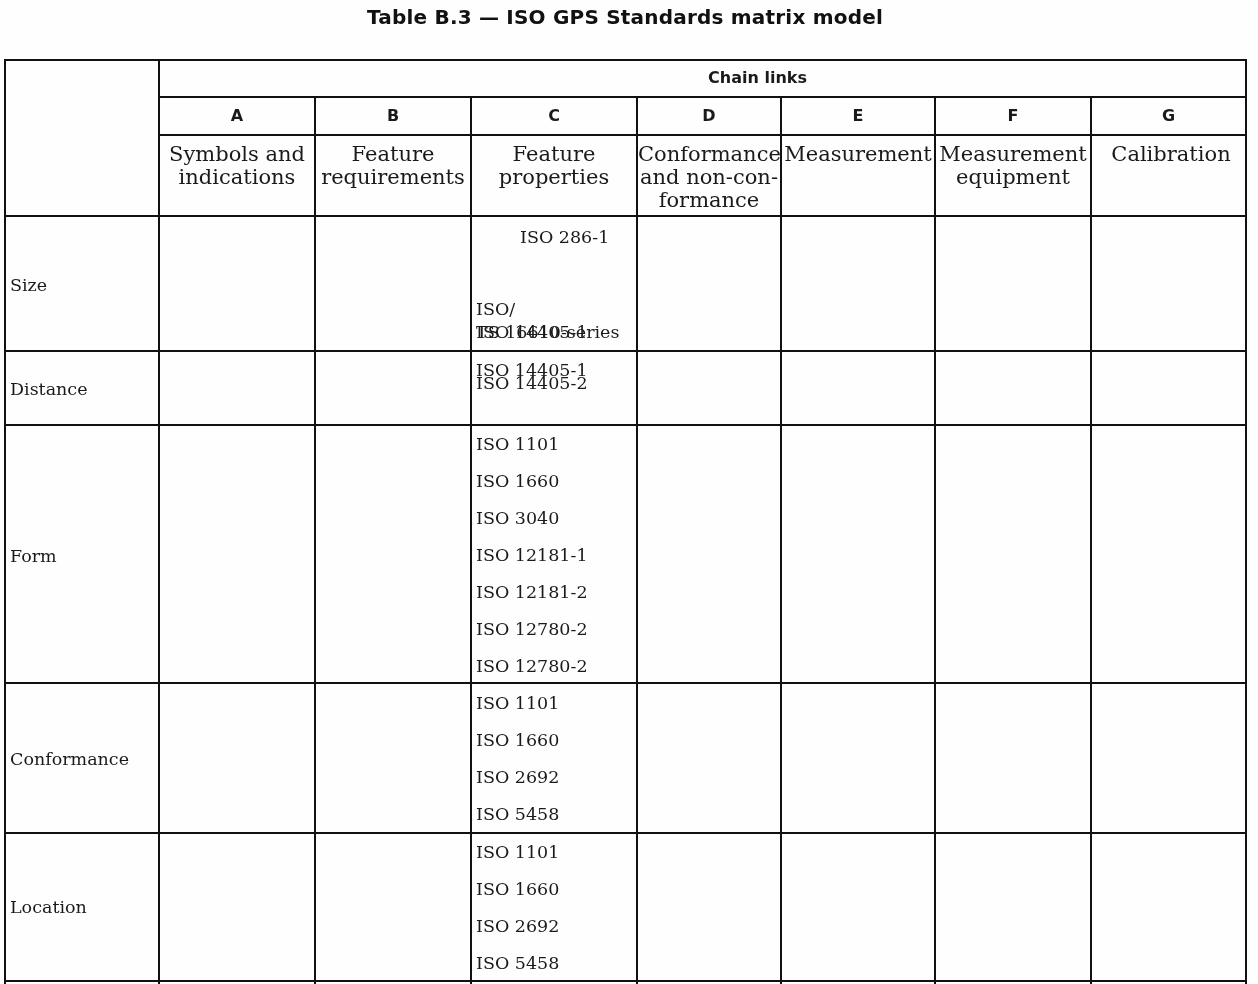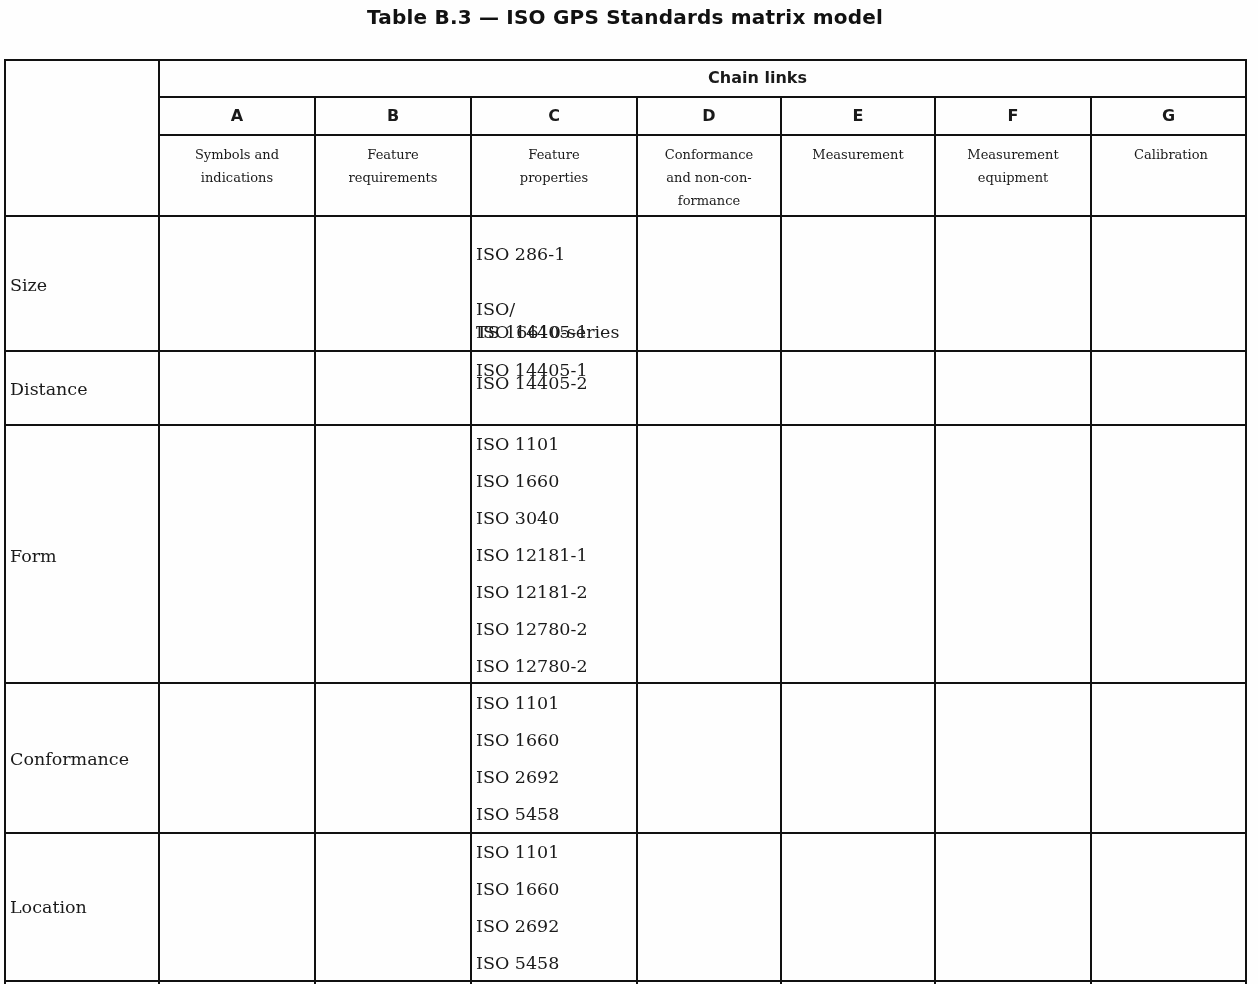--- a/index.html
+++ b/index.html
@@ -6,21 +6,21 @@
   body { width:1258px; height:984px; position:relative; overflow:hidden;
          font-family:"DejaVu Serif", serif; color:#1a1a1a; }
   .title { position:absolute; left:0; top:5px; width:1250px; text-align:center;
            font-family:"DejaVu Sans", sans-serif; font-weight:bold; font-size:20px;
            letter-spacing:0.2px; color:#111; }
   .hl { position:absolute; height:2px; background:#111; }
   .vl { position:absolute; width:2px; background:#111; }
   .txt { position:absolute; font-size:17.5px; line-height:23px; white-space:nowrap; }
   .hdr { position:absolute; font-family:"DejaVu Sans", sans-serif; font-weight:bold;
          font-size:16px; text-align:center; }
-  .sub { position:absolute; font-size:13px; line-height:23px; text-align:center; }
+  .sub { position:absolute; font-size:21px; line-height:23px; text-align:center; }
   .iso { position:absolute; left:476px; font-size:17.5px; line-height:23px; white-space:nowrap; }
 </style>
 </head>
 <body>
 
 <div class="title">Table B.3 — ISO GPS Standards matrix model</div>
 
 <div>
 
   <div class="hl" style="left:4px; top:59px; width:1243px;"></div>
@@ -66,21 +66,21 @@
   <div class="sub" style="left:936px; top:143px; width:154px; white-space:pre-line;">Measurement
 equipment</div>
   <div class="sub" style="left:1092px; top:143px; width:158px; white-space:pre-line;">Calibration</div>
 
   <div class="txt" style="left:10px; top:274px;">Size</div>
   <div class="txt" style="left:10px; top:378px;">Distance</div>
   <div class="txt" style="left:10px; top:545px;">Form</div>
   <div class="txt" style="left:10px; top:748px;">Conformance</div>
   <div class="txt" style="left:10px; top:896px;">Location</div>
 
-  <div class="iso" style="top:243px;">ISO 286-1</div>
+  <div class="iso" style="top:226px;margin-left:44px;">ISO 286-1</div>
   <div class="iso" style="top:262px; white-space:pre-line;margin-top:36px;">ISO/
 TS 16610-series</div>
   <div class="iso" style="top:321px;">ISO 14405-1</div>
 
   <div class="iso" style="top:359px;">ISO 14405-1</div>
   <div class="iso" style="top:372px;">ISO 14405-2</div>
 
   <div class="iso" style="top:433px;">ISO 1101</div>
   <div class="iso" style="top:470px;">ISO 1660</div>
   <div class="iso" style="top:507px;">ISO 3040</div>

